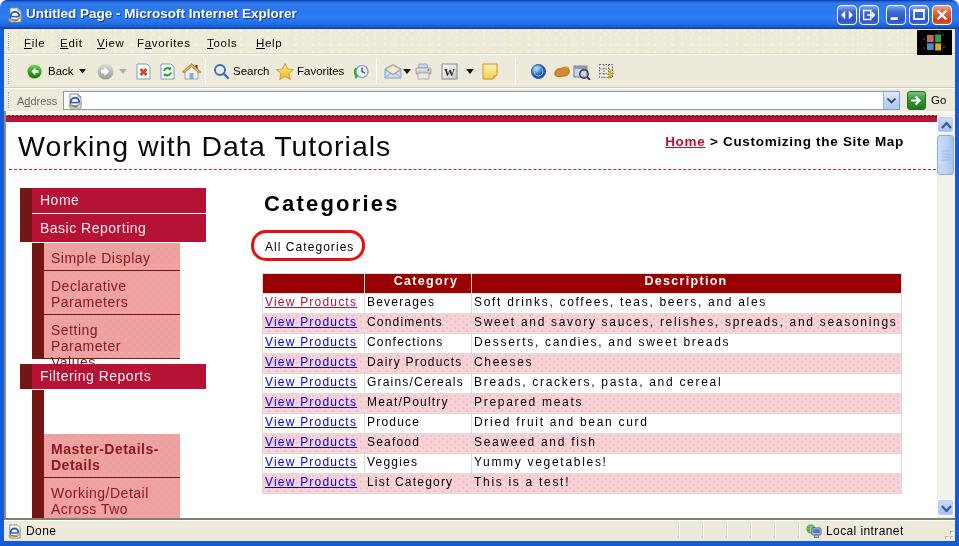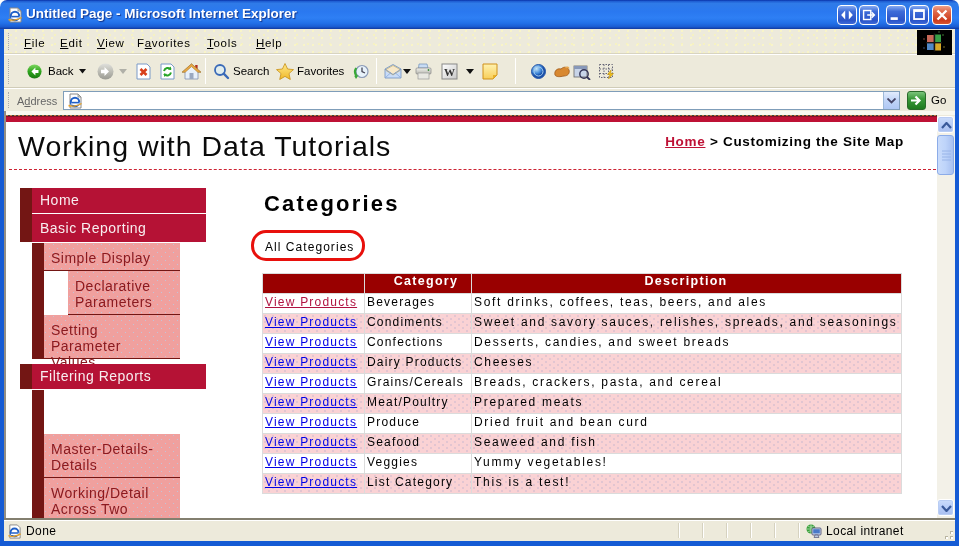--- a/index.html
+++ b/index.html
@@ -357,33 +357,33 @@
   <div class="nav-top" style="top:72px;height:25px;">
       <div class="lbl">Home</div>
     </div>
   <div class="nav-top" style="top:98px;height:28px;">
       <div class="lbl" style="padding-top:6px;">Basic Reporting</div>
     </div>
   <div class="nav-sub" style="top:127px;height:28px;">
       <div class="lbl" style="padding-top:7px;">Simple Display</div>
     </div>
   <div class="nav-sub" style="top:155px;height:44px;">
-      <div class="lbl" style="padding-top:7px;margin-left:24px;">Declarative Parameters</div>
+      <div class="lbl" style="padding-top:7px;">Declarative Parameters</div>
     </div>
   <div class="nav-sub" style="top:199px;height:44px;">
       <div class="lbl" style="padding-top:7px;">Setting Parameter Values</div>
     </div>
   <div class="nav-top" style="top:248px;height:25px;">
       <div class="lbl">Filtering Reports</div>
     </div>
   <div class="nav-sub" style="top:274px;height:44px;">
       <div class="lbl" style="padding-top:22px;margin-top:44px;">Filter by Drop-Down List</div>
     </div>
   <div class="nav-sub" style="top:318px;height:44px;">
-      <div class="lbl" style="padding-top:7px;">Master-Details-Details</div>
+      <div class="lbl" style="padding-top:7px;font-weight:bold;">Master-Details-Details</div>
     </div>
   <div class="nav-sub" style="top:362px;height:44px;">
       <div class="lbl" style="padding-top:7px;">Working/Detail Across Two Pages</div>
     </div>
 
   <div class="abs" id="cat-h">Categories</div>
   <div class="abs" id="redoval"></div>
   <div class="abs" id="allcat">All Categories</div>
   <table id="grid">
     <tbody>

